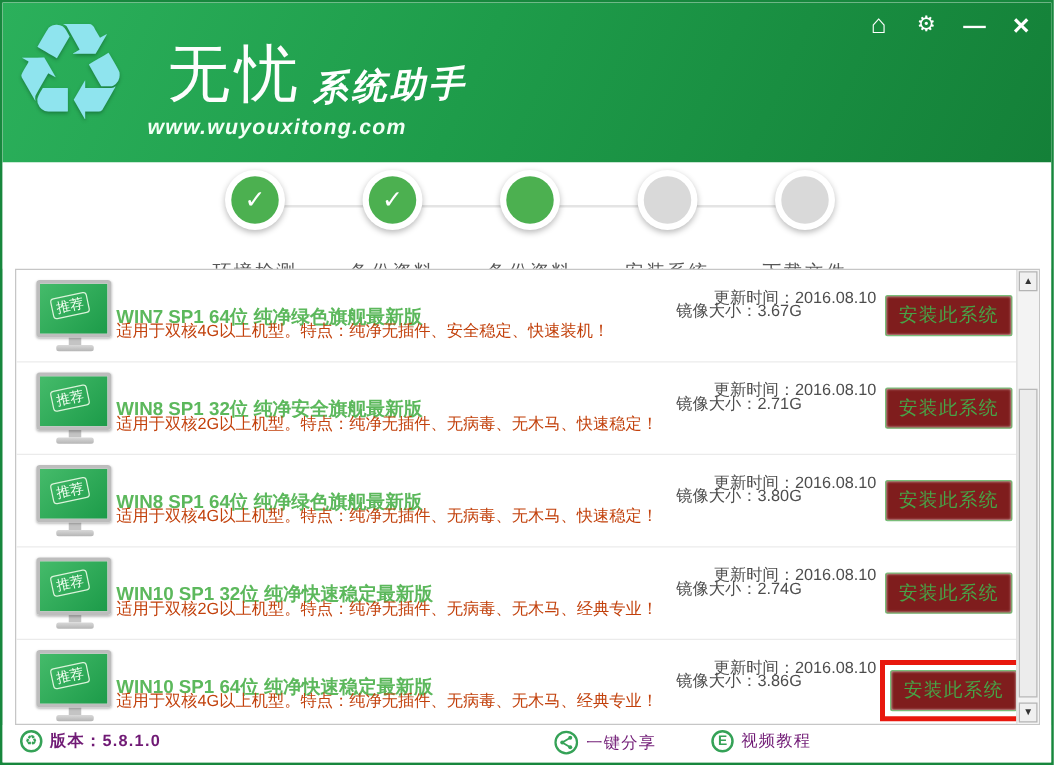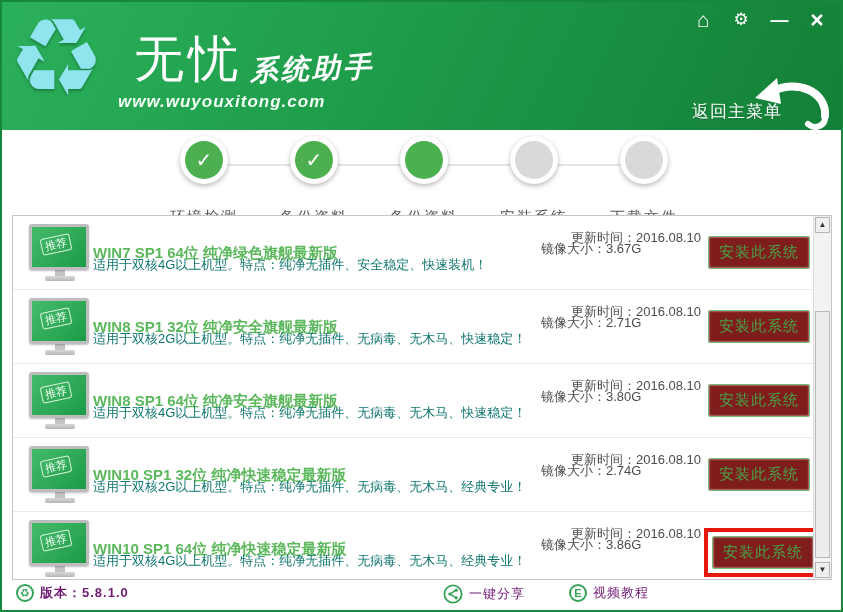--- a/index.html
+++ b/index.html
@@ -54,21 +54,21 @@
   .monitor{position:absolute;left:16px;top:8px;width:62px;}
   .screen{width:54px;height:40px;border:3px solid #bdbdbd;border-radius:3px;
     background:linear-gradient(135deg,#45bb6a,#1c9b49);position:relative;
     box-shadow:0 1px 2px rgba(0,0,0,.25);}
   .badge{position:absolute;left:9px;top:9px;color:#f2fff2;border:1px solid #d9f3d9;
     border-radius:3px;font-size:11px;padding:0 3px;transform:rotate(-12deg);display:inline-block;}
   .stand{width:10px;height:6px;background:#c4c4c4;margin:0 auto;}
   .base{width:30px;height:5px;background:linear-gradient(#d9d9d9,#b5b5b5);
     border-radius:2px;margin:0 auto;}
   .row-title{position:absolute;left:80px;top:12px;font-size:15px;font-weight:bold;color:#5cb85c;margin-top:16px;}
-  .row-desc{position:absolute;left:80px;top:40px;font-size:13px;color:#0f766e;}
+  .row-desc{position:absolute;left:80px;top:40px;font-size:13px;color:#c2410c;}
   .row-meta{position:absolute;left:528px;top:0;font-size:13px;color:#4d4d4d;}
   .meta-line{position:absolute;white-space:nowrap;width:200px;}
   .meta-update{top:13px;margin-left:30px;}
   .meta-size{top:24px;}
   .btn-wrap{position:absolute;left:691px;top:16px;width:110px;height:41px;
     display:flex;align-items:center;justify-content:center;}
   .install-btn{width:102px;height:33px;background:#7f1d1d;border:1px solid #79bd79;
     border-radius:2px;color:#47a347;font-size:15px;cursor:pointer;
     font-family:Liberation Mono, monospace;letter-spacing:1px;box-shadow:inset 0 0 2px #fff;}
   .btn-wrap.highlighted{border:4px solid #e8170d;}
@@ -103,28 +103,20 @@
   <div class="title-script" data-name="app-subtitle">系统助手</div>
   <div class="website" data-name="website-url">www.wuyouxitong.com</div>
 
   <div class="titlebar" data-name="titlebar-controls">
     <span class="tb-btn tb-home" data-name="home-icon">⌂</span>
     <span class="tb-btn tb-gear" data-name="settings-gear-icon">⚙</span>
     <span class="tb-btn tb-min" data-name="minimize-button">—</span>
     <span class="tb-btn tb-close" data-name="close-button">×</span>
   </div>
 
-  <div class="return-menu" data-name="return-main-menu-button">
-    <svg width="80" height="62" viewBox="0 0 80 62" data-name="curved-arrow-icon">
-      <path d="M74 44 C 76 20, 46 6, 20 20" stroke="#ffffff" stroke-width="8" fill="none" stroke-linecap="round"></path>
-      <path d="M74 44 C 75 54, 64 58, 57 52" stroke="#ffffff" stroke-width="6" fill="none" stroke-linecap="round"></path>
-      <polygon points="26,6 4,26 30,32" fill="#ffffff"></polygon>
-    </svg>
-    <span class="rm-label" data-name="return-menu-label">返回主菜单</span>
-  </div>
 </div>
 
 <div class="steps-area" data-name="wizard-steps-bar">
   <div class="steps">
     <div class="connector" data-name="step-connector-line"></div>
 
     <div class="step" data-name="step-env-check">
       <div class="ring">
           <div data-name="step-dot" class="done">
             <span class="glyph" data-name="check-icon">✓</span>
@@ -212,21 +204,21 @@
   </div>
 
   <div class="row" data-name="os-list-item">
     <div class="monitor" data-name="recommended-monitor-icon">
       <div class="screen">
           <span class="badge" data-name="recommended-badge">推荐</span>
         </div>
       <div class="stand"></div>
         <div class="base"></div>
     </div>
-    <div class="row-title" data-name="os-title">WIN8 SP1 64位 纯净安全旗舰最新版</div>
+    <div class="row-title" data-name="os-title">WIN8 SP1 64位 纯净绿色旗舰最新版</div>
     <div class="row-desc" data-name="os-description">适用于双核4G以上机型。特点：纯净无插件、无病毒、无木马、快速稳定！</div>
     <div class="row-meta" data-name="os-meta">
       <div class="meta-line meta-update"><span data-name="update-time-label">更新时间：</span><span data-name="update-time-value">2016.08.10</span></div>
       <div class="meta-line meta-size"><span data-name="image-size-label">镜像大小：</span><span data-name="image-size-value">3.80G</span></div>
     </div>
     <div class="btn-wrap">
         <button class="install-btn" data-name="install-system-button">安装此系统</button>
       </div>
   </div>
 

